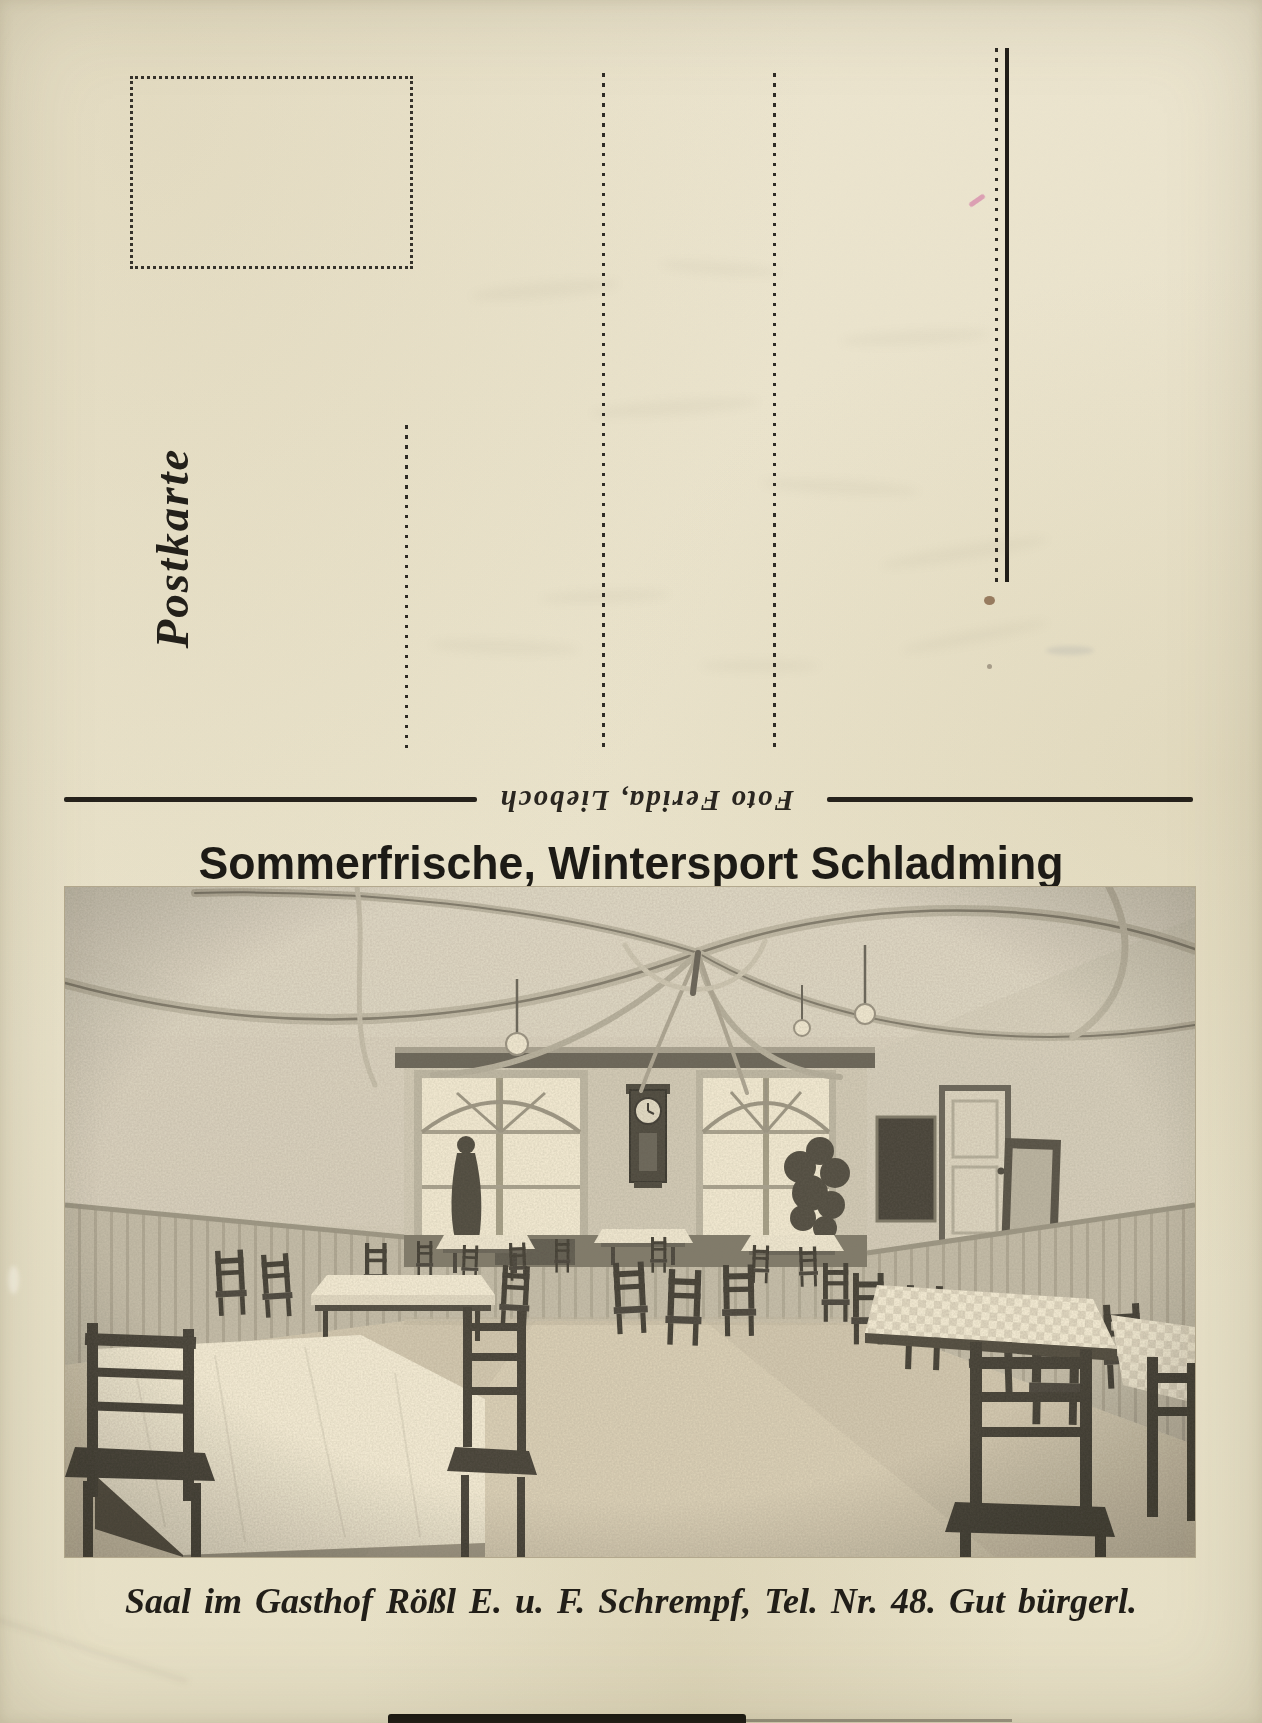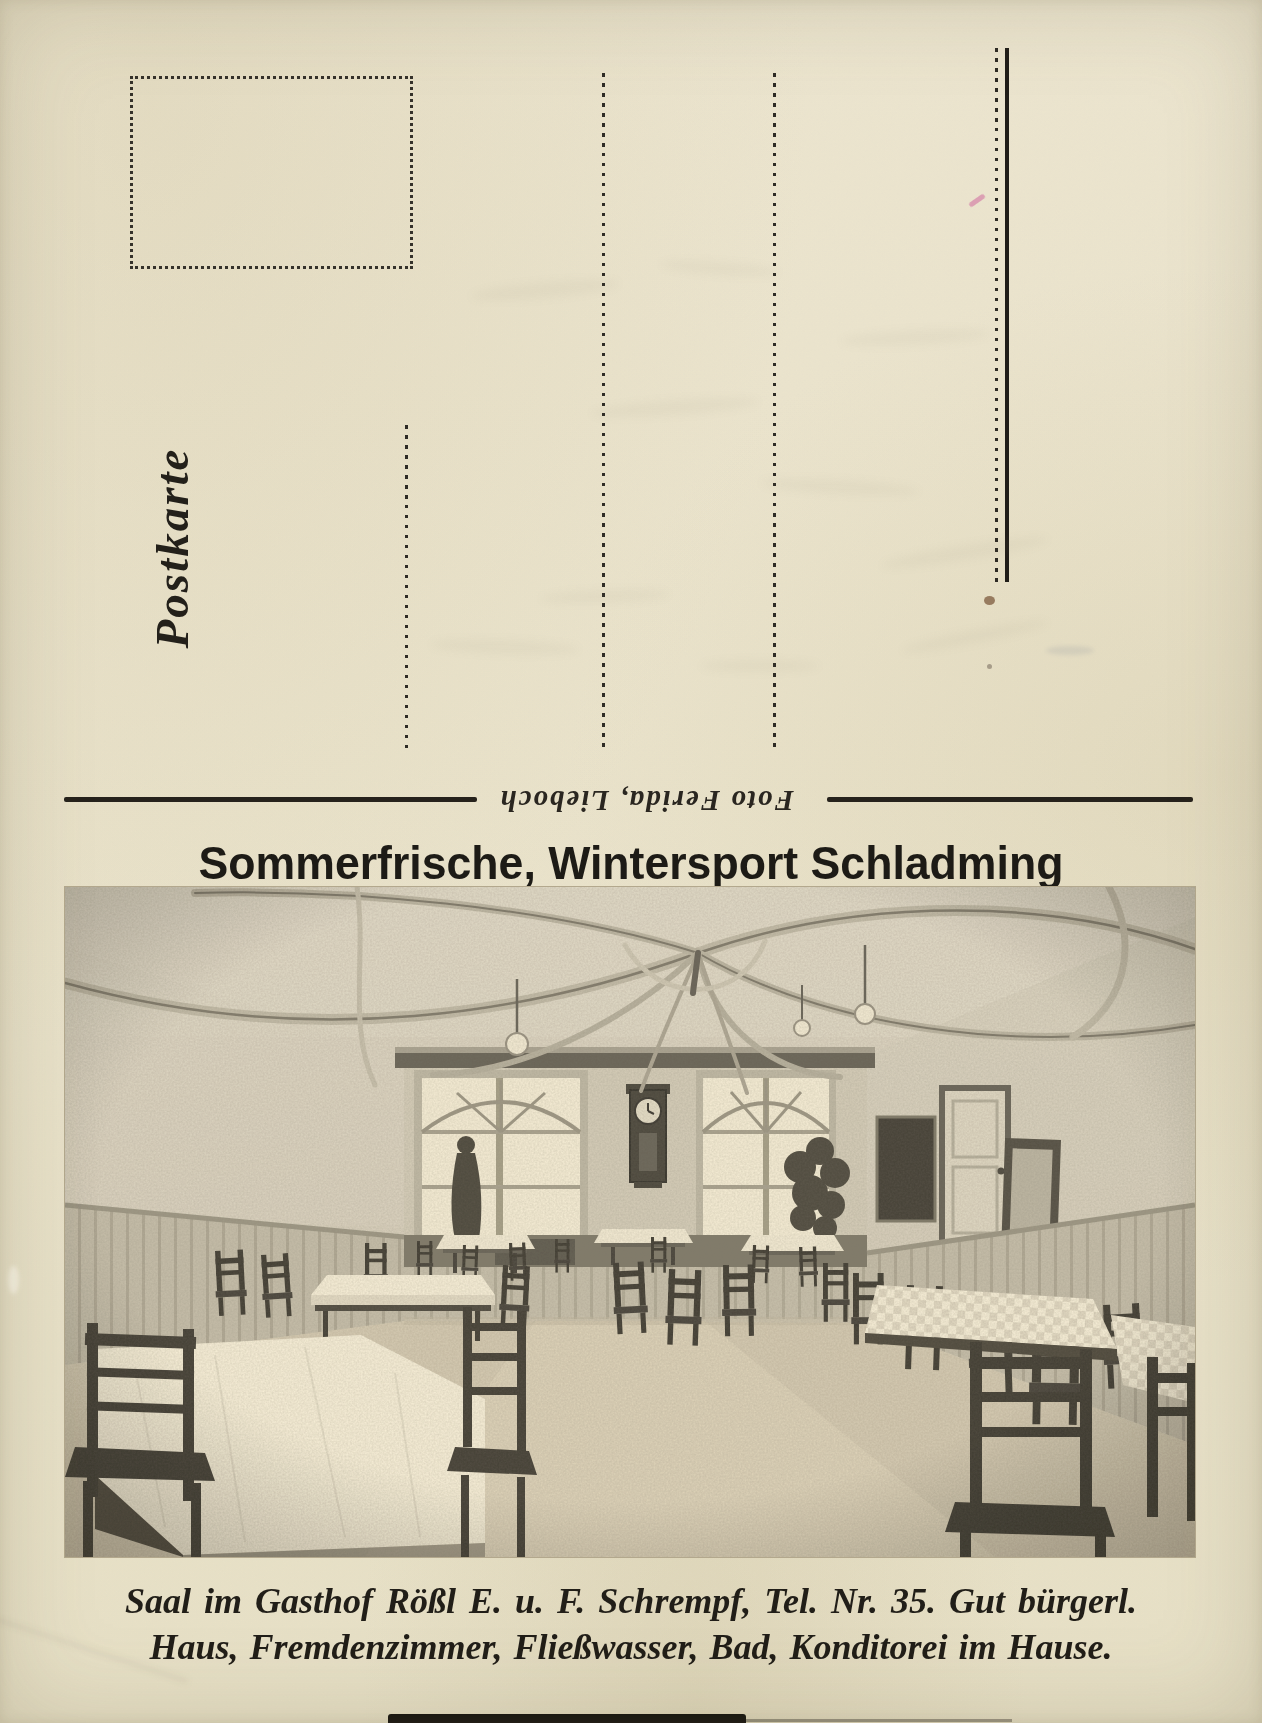--- a/index.html
+++ b/index.html
@@ -336,22 +336,21 @@
           <rect x="1082" y="520" width="48" height="9"></rect>
     </g>
 
     <rect width="1130" height="670" filter="url(#grainF)" opacity=".55"></rect>
     <rect width="1130" height="670" fill="#e9dfc2" opacity=".10"></rect>
     <rect width="1130" height="670" fill="url(#photoVig)"></rect>
   </svg>
   </div>
 
   <div class="caption">
-    <p class="l1">Saal im Gasthof Rößl E. u. F. Schrempf, Tel. Nr. 35. Gut bürgerl.</p>
-    <p class="l2">Haus, Fremdenzimmer, Fließwasser, Bad, Konditorei im Hause.</p>
+    <p class="l1">Saal im Gasthof Rößl E. u. F. Schrempf, Tel. Nr. 48. Gut bürgerl.</p>
   </div>
 
   <div class="smudge" style="left:470px;top:282px;width:150px;height:16px;transform:rotate(-5deg);"></div>
   <div class="smudge" style="left:660px;top:262px;width:120px;height:13px;transform:rotate(4deg);"></div>
   <div class="smudge" style="left:840px;top:330px;width:150px;height:15px;transform:rotate(-3deg);"></div>
   <div class="smudge" style="left:590px;top:400px;width:170px;height:15px;transform:rotate(-4deg);"></div>
   <div class="smudge" style="left:760px;top:480px;width:160px;height:14px;transform:rotate(3deg);"></div>
   <div class="smudge" style="left:880px;top:545px;width:170px;height:15px;transform:rotate(-9deg);"></div>
   <div class="smudge" style="left:540px;top:590px;width:130px;height:13px;transform:rotate(-2deg);"></div>
   <div class="smudge" style="left:430px;top:640px;width:150px;height:14px;transform:rotate(2deg);"></div>

